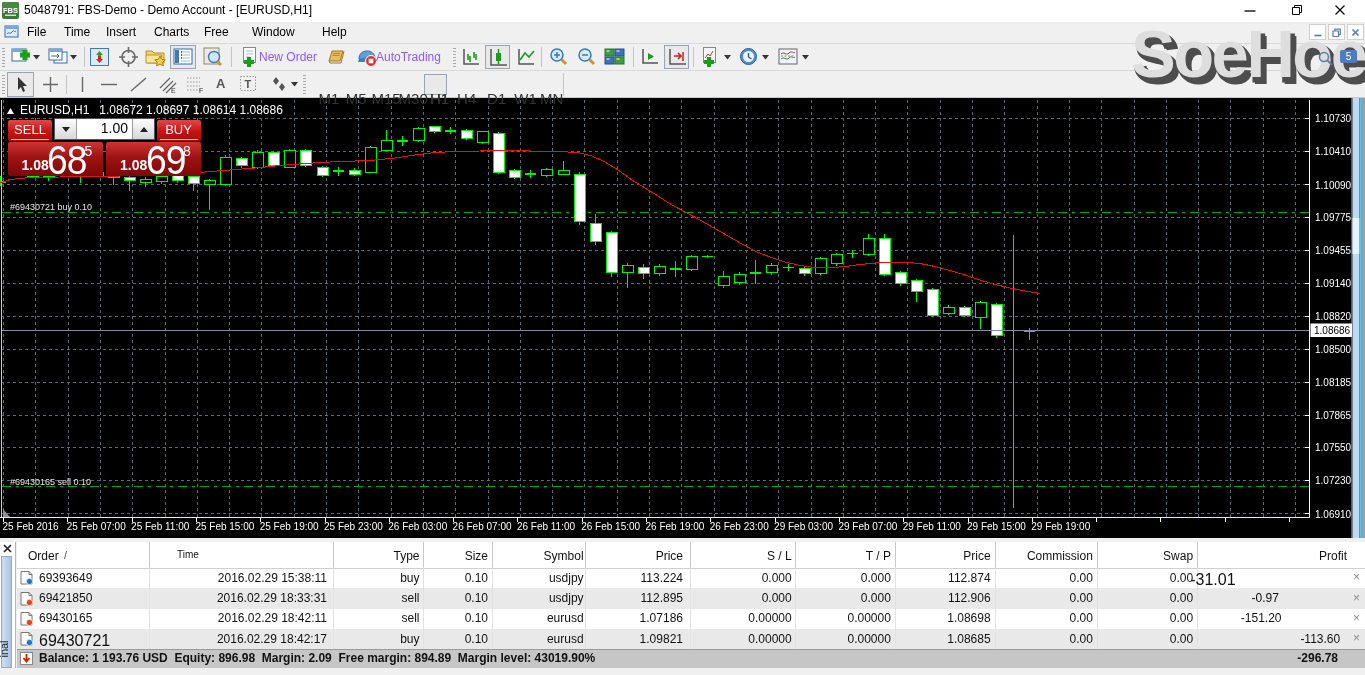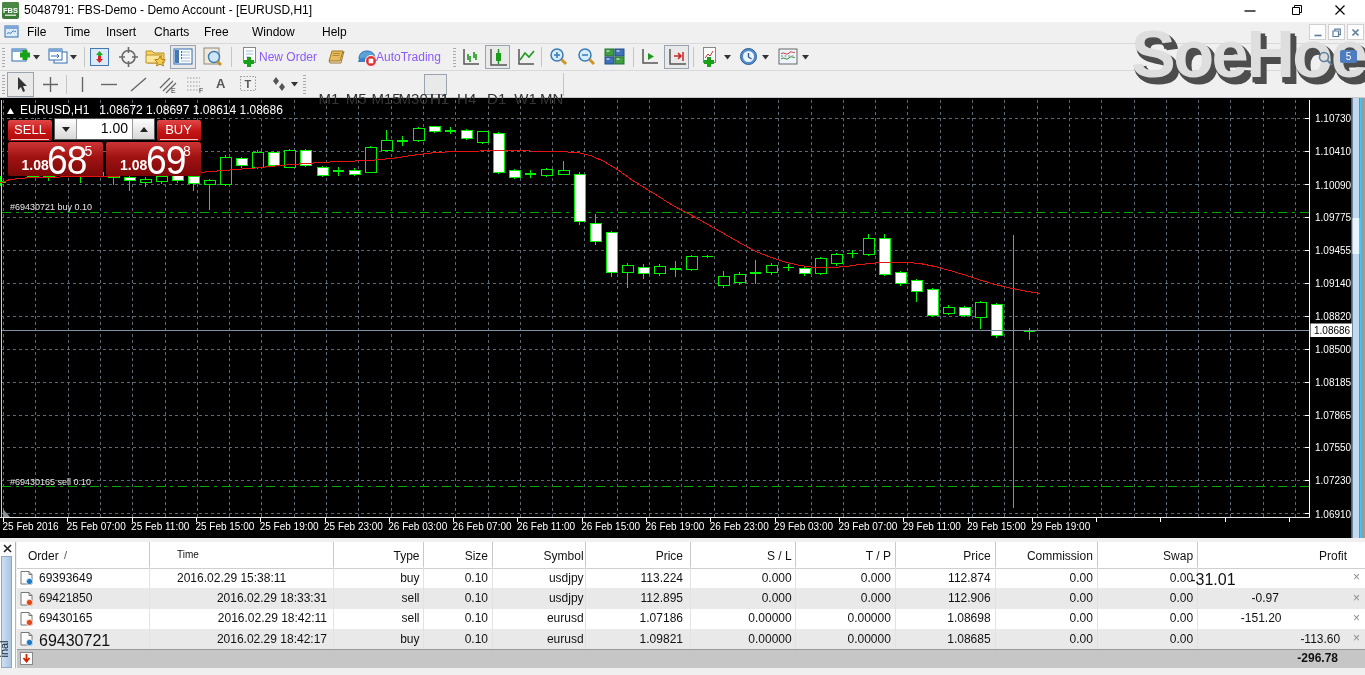--- a/index.html
+++ b/index.html
@@ -489,21 +489,21 @@
     <div style="position:absolute;left:840.6px;top:9px;width:150px;text-align:right;font-size:12px;color:#111">Price</div>
     <div style="position:absolute;left:942.9000000000001px;top:9px;width:150px;text-align:right;font-size:12px;color:#111">Commission</div>
     <div style="position:absolute;left:1043.1px;top:9px;width:150px;text-align:right;font-size:12px;color:#111">Swap</div>
     <div style="position:absolute;left:1197px;top:9px;width:150px;text-align:right;font-size:12px;color:#111">Profit</div>
     <svg style="position:absolute;left:20px;top:31.4px" width="14" height="14">
       <path d="M1 .5h8l3 3V13H1Z" fill="#fdfdfd" stroke="#777"></path>
       <path d="M9 .5v3h3" fill="none" stroke="#777"></path>
       <circle cx="9.5" cy="10.5" r="3.2" fill="#1e78c8" stroke="#fff" stroke-width=".8"></circle>
     </svg>
     <div style="position:absolute;left:39px;top:30.9px;font-size:12px;color:#111">69393649</div>
-    <div style="position:absolute;left:177px;top:30.9px;width:150px;text-align:left;font-size:12px;color:#111">2016.02.29 15:38:11</div>
+    <div style="position:absolute;left:177px;top:30.9px;width:150px;text-align:right;font-size:12px;color:#111">2016.02.29 15:38:11</div>
     <div style="position:absolute;left:269.5px;top:30.9px;width:150px;text-align:right;font-size:12px;color:#111">buy</div>
     <div style="position:absolute;left:338px;top:30.9px;width:150px;text-align:right;font-size:12px;color:#111">0.10</div>
     <div style="position:absolute;left:433.6px;top:30.9px;width:150px;text-align:right;font-size:12px;color:#111">usdjpy</div>
     <div style="position:absolute;left:533px;top:30.9px;width:150px;text-align:right;font-size:12px;color:#111">113.224</div>
     <div style="position:absolute;left:641.7px;top:30.9px;width:150px;text-align:right;font-size:12px;color:#111">0.000</div>
     <div style="position:absolute;left:740.9px;top:30.9px;width:150px;text-align:right;font-size:12px;color:#111">0.000</div>
     <div style="position:absolute;left:840.6px;top:30.9px;width:150px;text-align:right;font-size:12px;color:#111">112.874</div>
     <div style="position:absolute;left:942.9000000000001px;top:30.9px;width:150px;text-align:right;font-size:12px;color:#111">0.00</div>
     <div style="position:absolute;left:1043.1px;top:30.9px;width:150px;text-align:right;font-size:12px;color:#111">0.00</div>
     <div style="position:absolute;left:1190.2px;top:30.9px;width:150px;text-align:left;font-size:16px;color:#111">-31.01</div>
@@ -560,18 +560,19 @@
     <div style="position:absolute;left:840.6px;top:91.5px;width:150px;text-align:right;font-size:12px;color:#111">1.08685</div>
     <div style="position:absolute;left:942.9000000000001px;top:91.5px;width:150px;text-align:right;font-size:12px;color:#111">0.00</div>
     <div style="position:absolute;left:1043.1px;top:91.5px;width:150px;text-align:right;font-size:12px;color:#111">0.00</div>
     <div style="position:absolute;left:1190.2px;top:91.5px;width:150px;text-align:right;font-size:12px;color:#111">-113.60</div>
     <div style="position:absolute;left:1353px;top:91.0px;font-size:12px;color:#8a8a8a">×</div>
     <div style="position:absolute;left:17px;top:109px;width:1348px;height:19px;background:#c6c6c6;border-top:1px solid #9a9a9a"></div>
     <svg style="position:absolute;left:20px;top:112px" width="13" height="13">
       <rect x="0.5" y="0.5" width="12" height="12" fill="#fdfdfd" stroke="#888"></rect>
       <path d="M6.5 2v7M3.5 6l3 3.5 3-3.5" stroke="#cc2200" stroke-width="1.8" fill="none"></path>
     </svg>
+    <div style="position:absolute;left:39px;top:111px;font-size:12px;font-weight:bold;color:#111">Balance: 1 193.76 USD&nbsp;&nbsp;Equity: 896.98&nbsp;&nbsp;Margin: 2.09&nbsp;&nbsp;Free margin: 894.89&nbsp;&nbsp;Margin level: 43019.90%</div>
     <div style="position:absolute;left:1188px;top:111px;width:150px;text-align:right;font-weight:bold;font-size:12px;color:#111">-296.78</div>
   </div>
 <div style="position:absolute;left:1131px;top:20px;width:248px;height:70px;z-index:9;font-family:'Liberation Sans',sans-serif;font-weight:bold;font-size:67px;letter-spacing:-2.5px;line-height:1">
     <span style="position:absolute;left:3px;top:4px;color:#4d4d4d;-webkit-text-stroke:3px #4d4d4d">SoeHoe</span>
     <span style="position:absolute;left:5px;top:6px;color:#4d4d4d;-webkit-text-stroke:2px #4d4d4d">SoeHoe</span>
     <span style="position:absolute;left:0;top:0;color:#dedede">SoeHoe</span>
   </div>
 </body></html>

